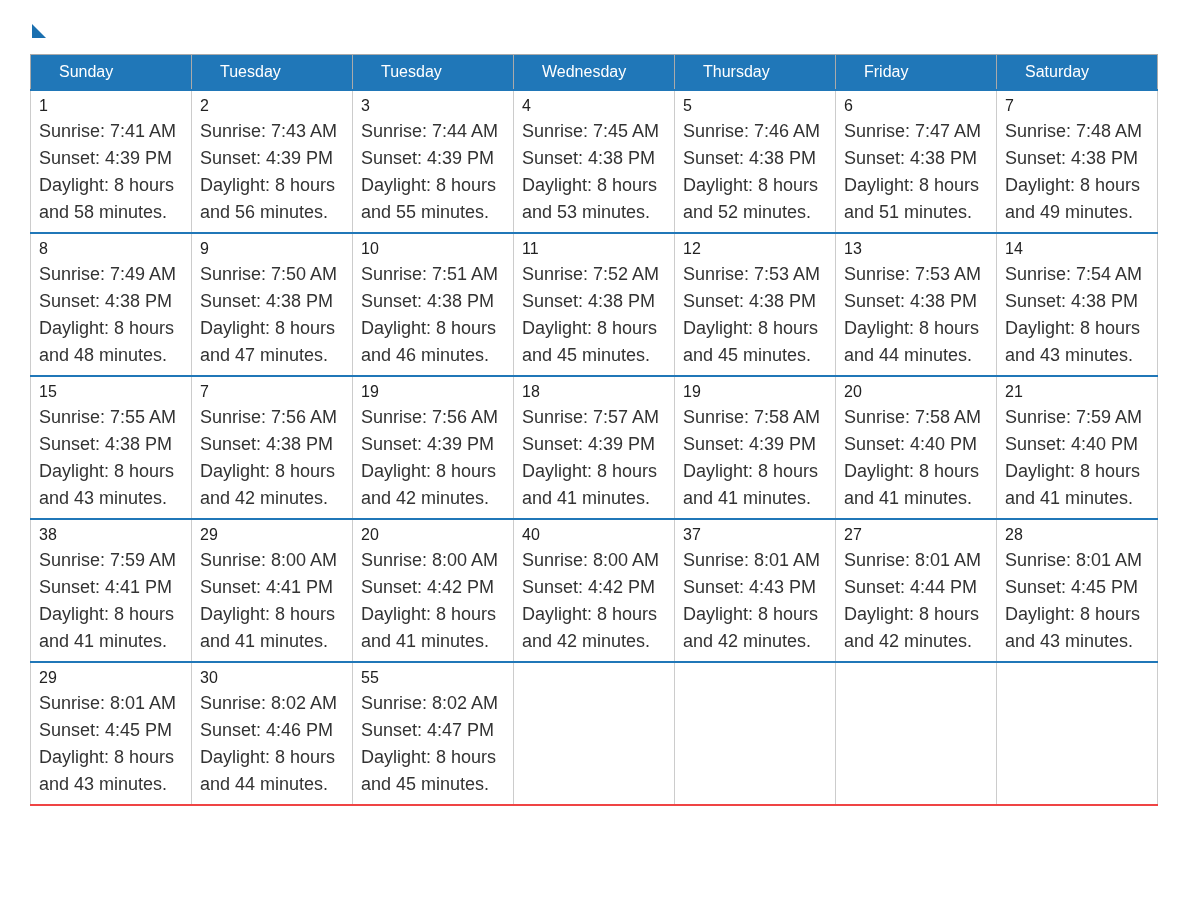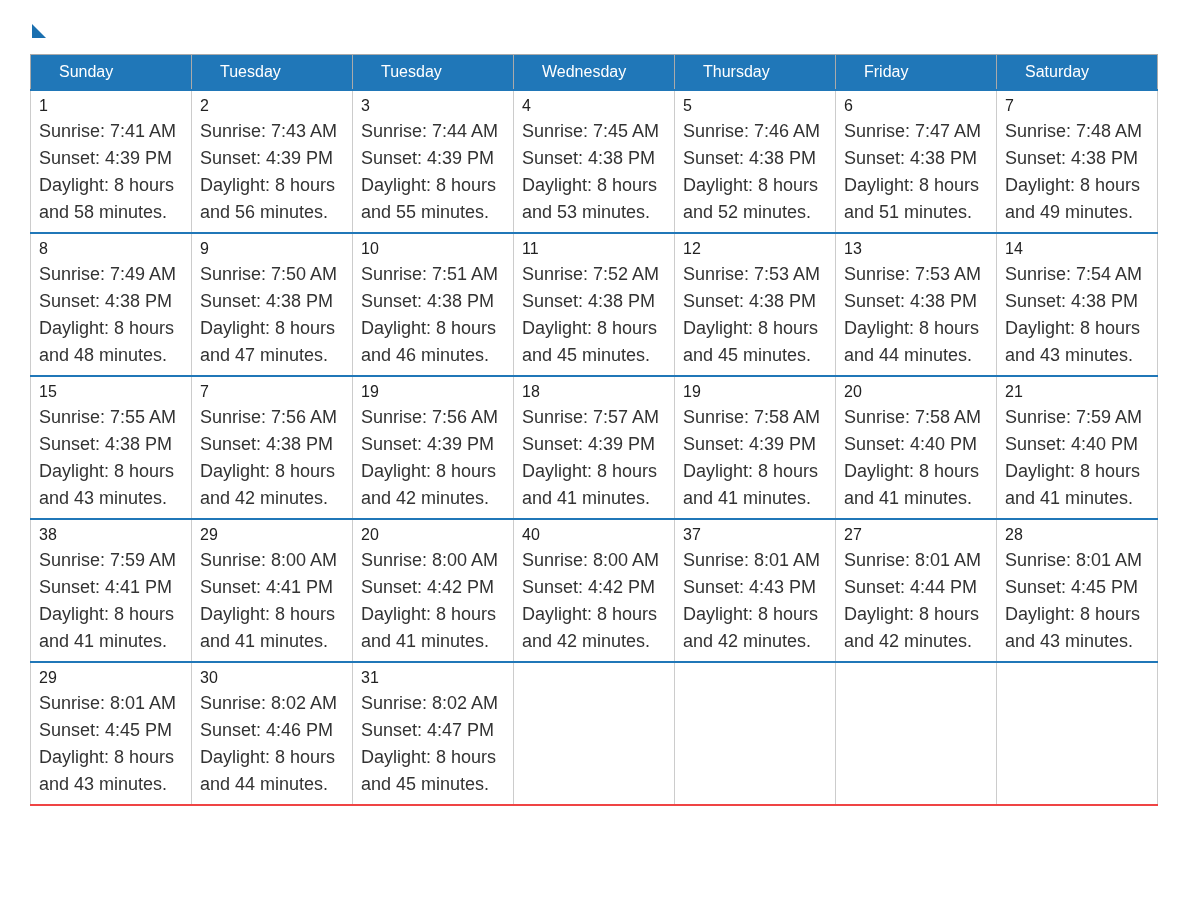--- a/index.html
+++ b/index.html
@@ -261,21 +261,21 @@
       <tr class="week-row">
         <td>
           <span class="day-num">29</span>
           <div class="day-info">Sunrise: 8:01 AM<br>Sunset: 4:45 PM<br>Daylight: 8 hours<br>and 43 minutes.</div>
         </td>
         <td>
           <span class="day-num">30</span>
           <div class="day-info">Sunrise: 8:02 AM<br>Sunset: 4:46 PM<br>Daylight: 8 hours<br>and 44 minutes.</div>
         </td>
         <td>
-          <span class="day-num">31</span>
+          <span class="day-num">55</span>
           <div class="day-info">Sunrise: 8:02 AM<br>Sunset: 4:47 PM<br>Daylight: 8 hours<br>and 45 minutes.</div>
         </td>
         <td class="empty-cell"></td>
         <td class="empty-cell"></td>
         <td class="empty-cell"></td>
         <td class="empty-cell"></td>
       </tr>
     </tbody>
 </table>
 

